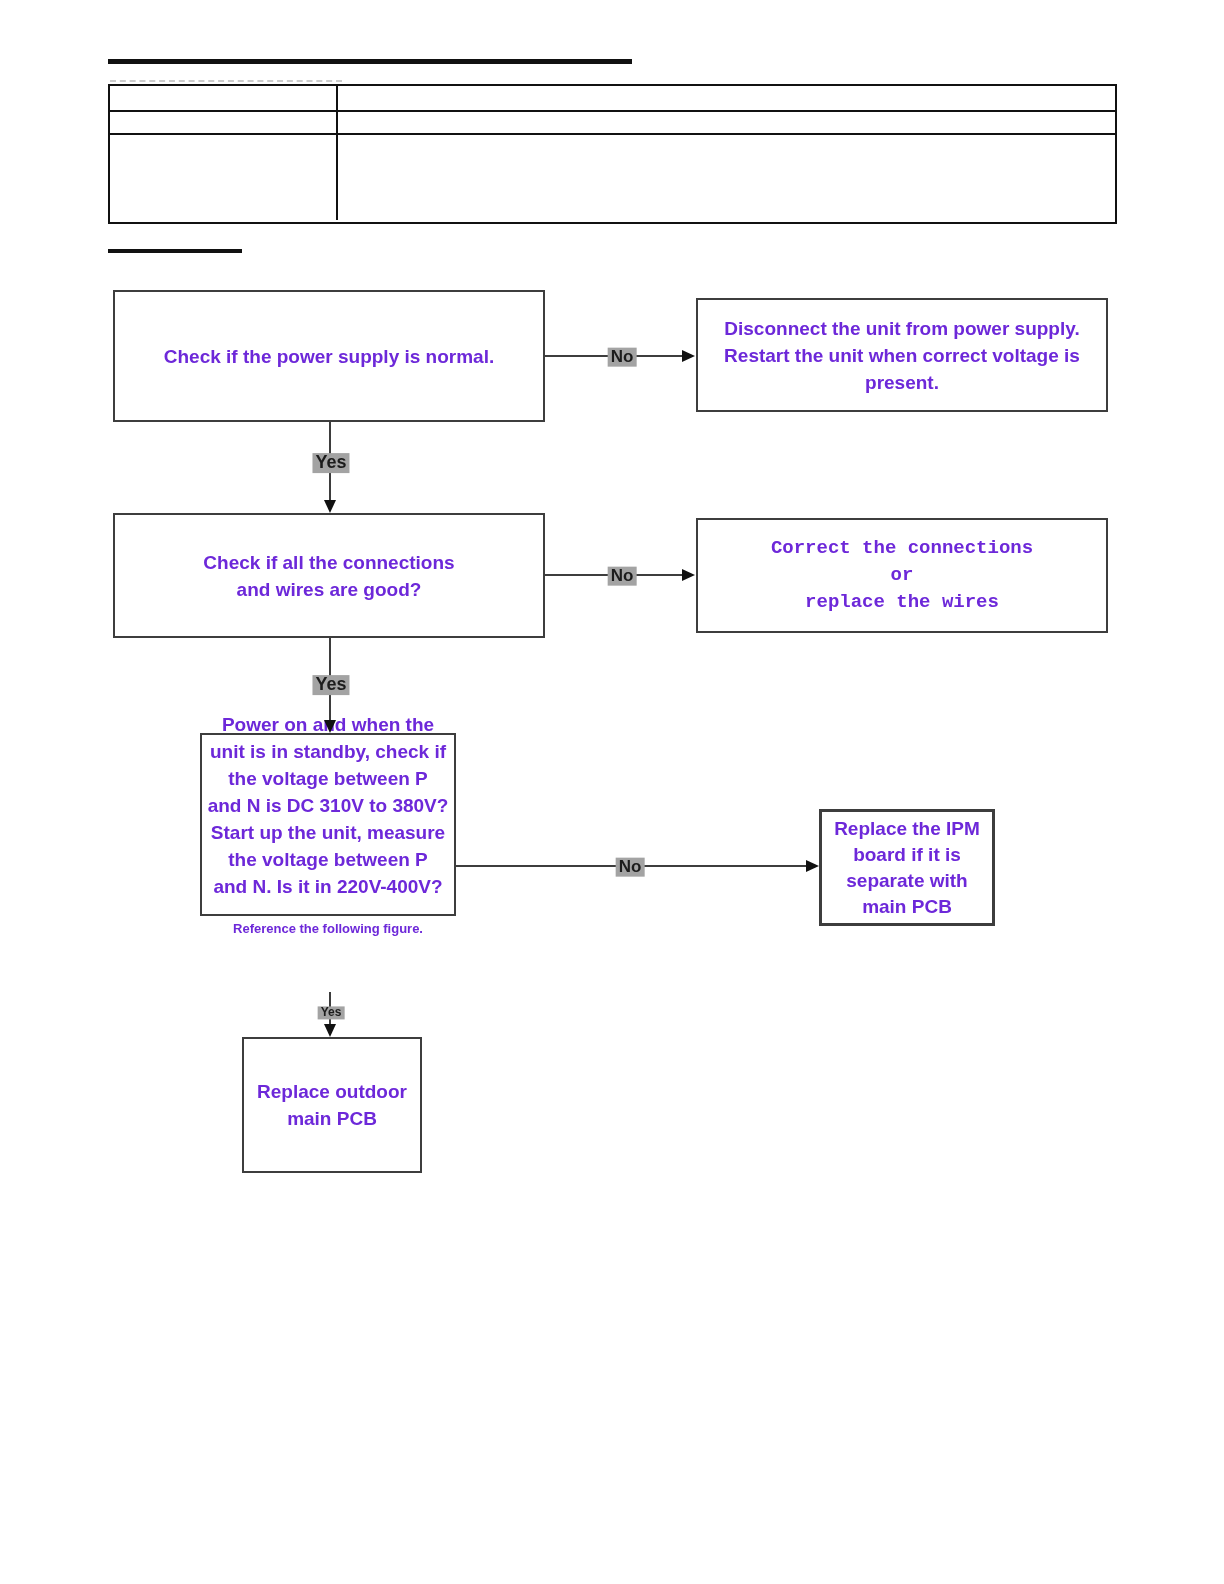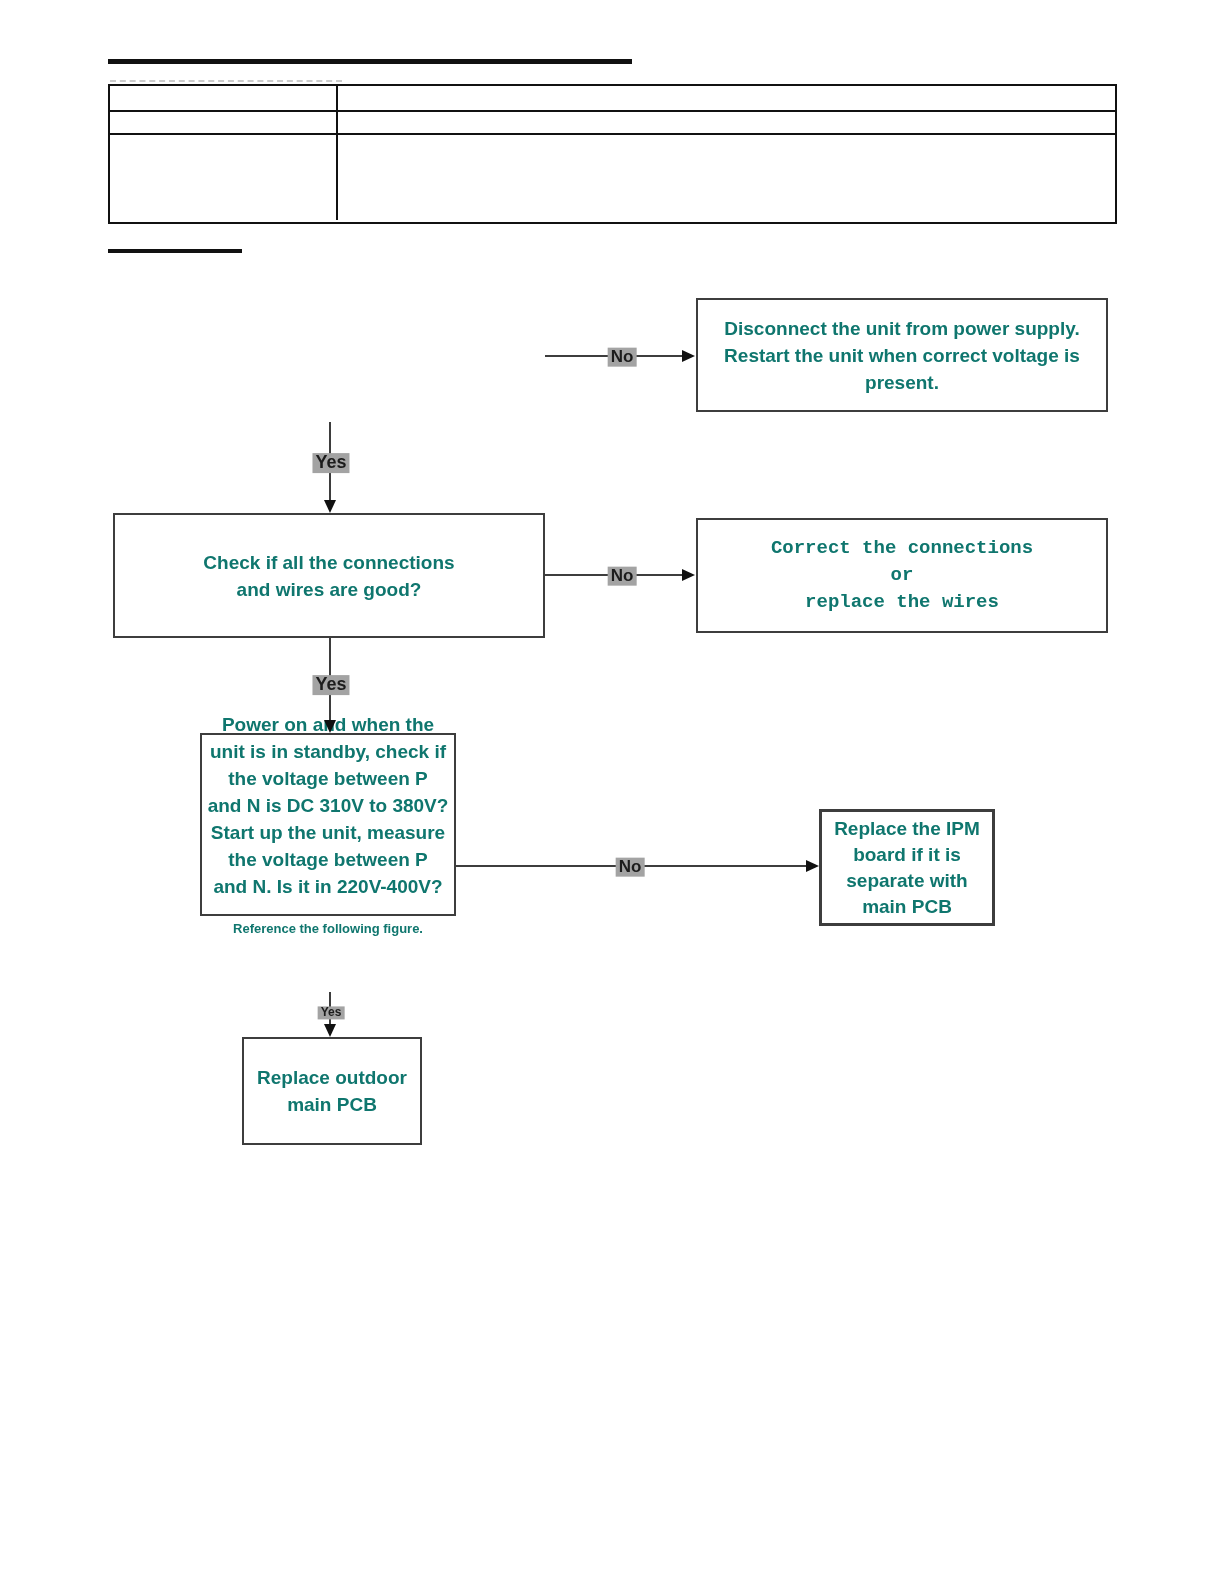--- a/index.html
+++ b/index.html
@@ -36,30 +36,30 @@
   
   .node {
     position:absolute;
     background:#ffffff;
     border:2px solid #3d3d3d;
     display:flex; align-items:center; justify-content:center;
     text-align:center;
     font-weight:bold;
     font-size:19px;
     line-height:27px;
-    color:#0f766e;
+    color:#6d28d9;
     white-space:pre-line;
   }
   .node-check-power   { left:113px; top:290px; width:432px; height:132px; padding:0 20px; }
   .node-disconnect    { left:696px; top:298px; width:412px; height:114px; padding:0 8px; }
   .node-check-conn    { left:113px; top:513px; width:432px; height:125px; padding:0 25px;justify-content:center; }
   .node-correct-conn  { left:696px; top:518px; width:412px; height:115px; padding:0 60px;font-family:Liberation Mono, monospace; }
   .node-check-voltage { left:200px; top:733px; width:256px; height:183px; padding:6px 4px; flex-direction:column; }
   .node-replace-ipm   { left:819px; top:809px; width:176px; height:117px; padding:0 12px; border-width:3px; line-height:26px; }
-  .node-replace-pcb   { left:242px; top:1037px; width:180px; height:108px; padding:0 6px; }
+  .node-replace-pcb   { left:242px; top:1037px; width:180px; height:136px; padding:0 6px; }
   .node-note { font-size:13px; line-height:18px; font-weight:bold; margin-top:20px; }
 
   
   .hl, .vl { position:absolute; background:#3d3d3d; }
   .hl { height:2px; }
   .vl { width:2px; }
   .hl-no1 { left:545px; top:355px; width:140px; }
   .vl-yes1 { left:329px; top:422px; height:80px; }
   .hl-no2 { left:545px; top:574px; width:140px; }
   .vl-yes2 { left:329px; top:638px; height:84px; }
@@ -113,20 +113,23 @@
       <div class="tcell tcell-2"></div>
     </div>
     <div class="trow trow-3">
       <div class="tcell tcell-1"></div>
       <div class="tcell tcell-2"></div>
     </div>
   </div>
 
   <div class="rule rule-2"></div>
 
+  <div class="node node-check-power">
+    <span>Check if the power supply is normal.</span>
+  </div>
 
   <div class="node node-disconnect">
     <span>Disconnect the unit from power supply.
 Restart the unit when correct voltage is
 present.</span>
   </div>
 
   <div class="node node-check-conn">
     <span>Check if all the connections
 and wires are good?</span>

